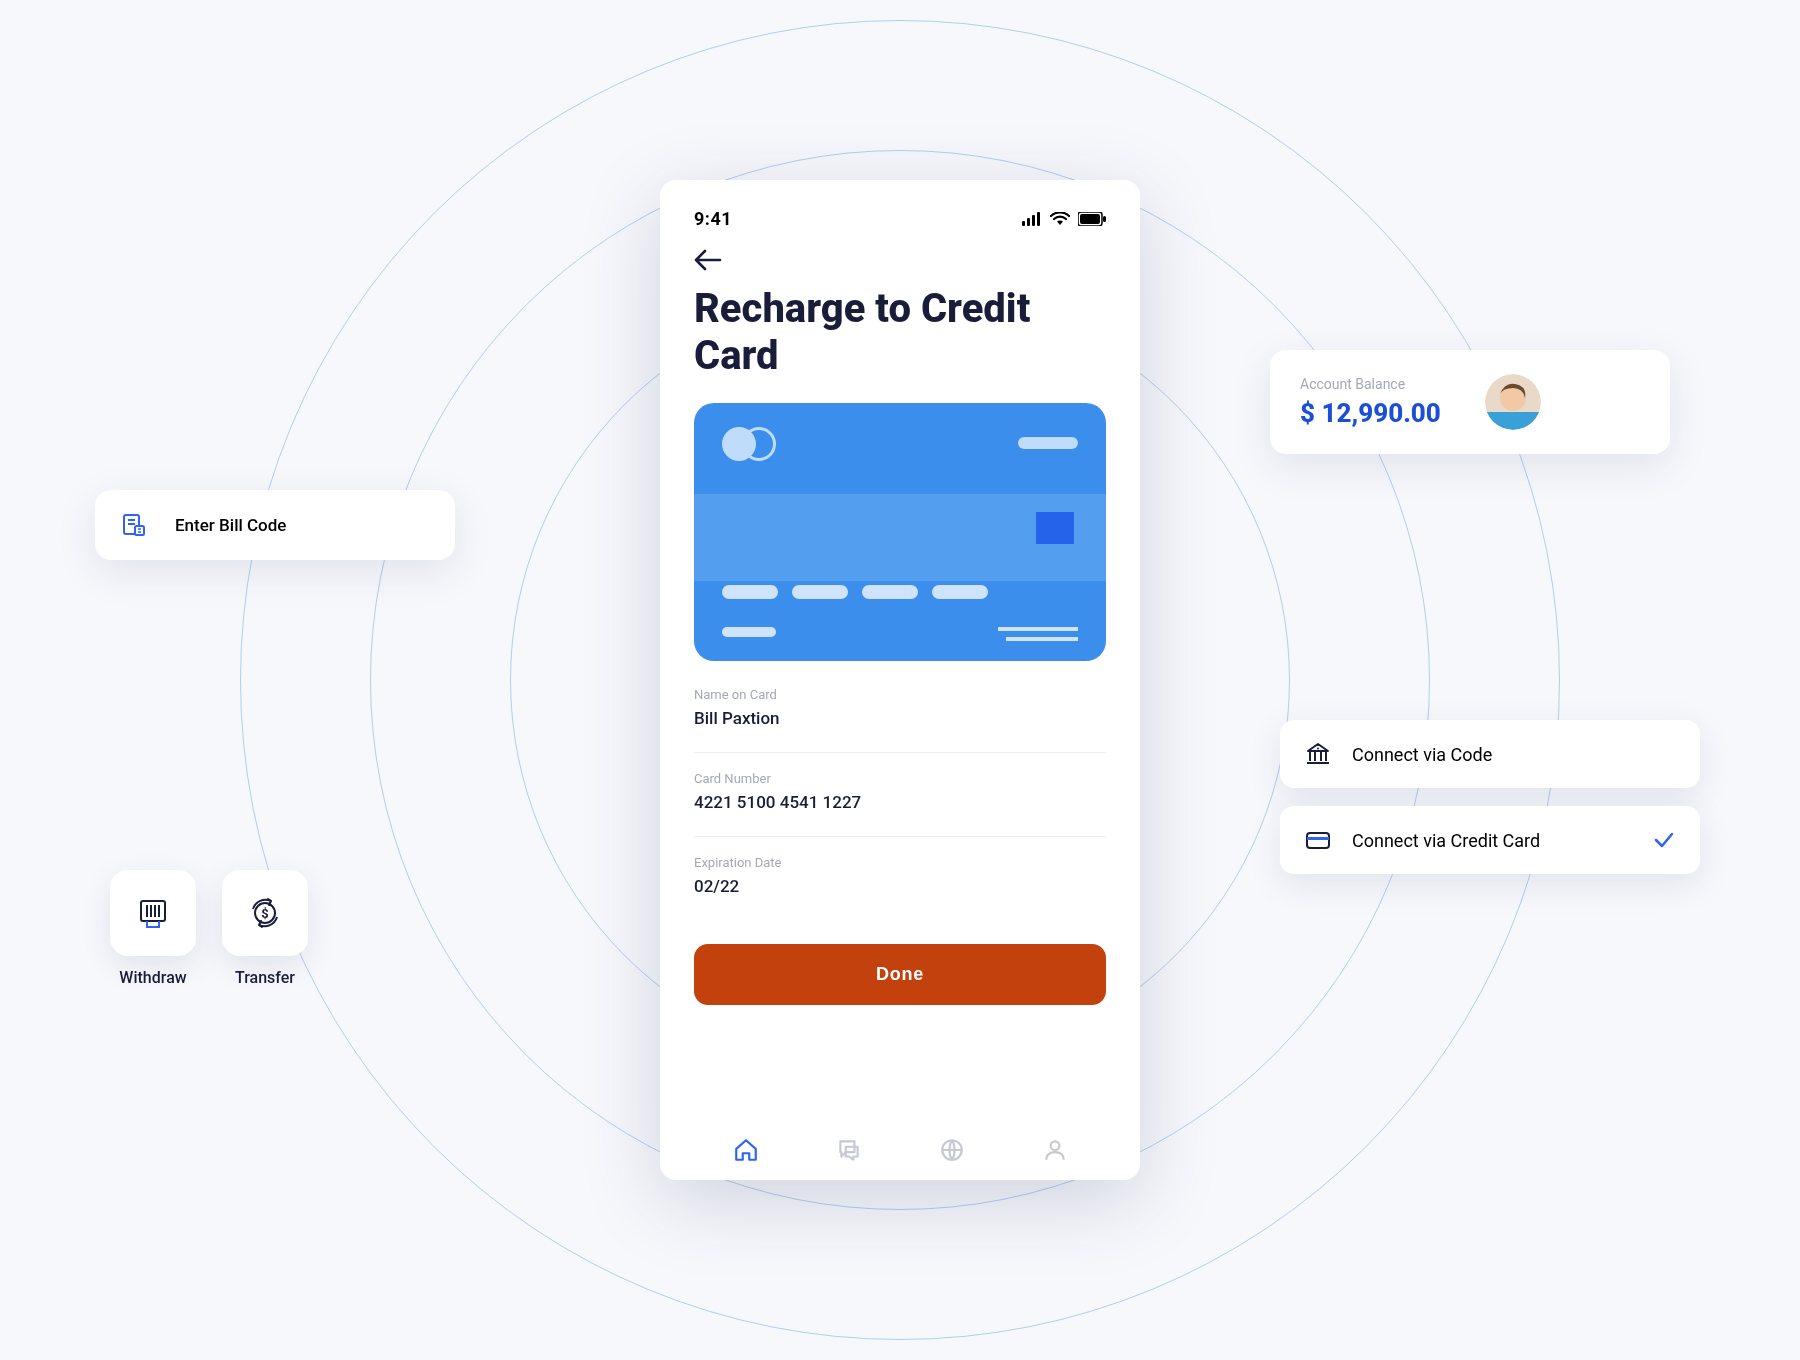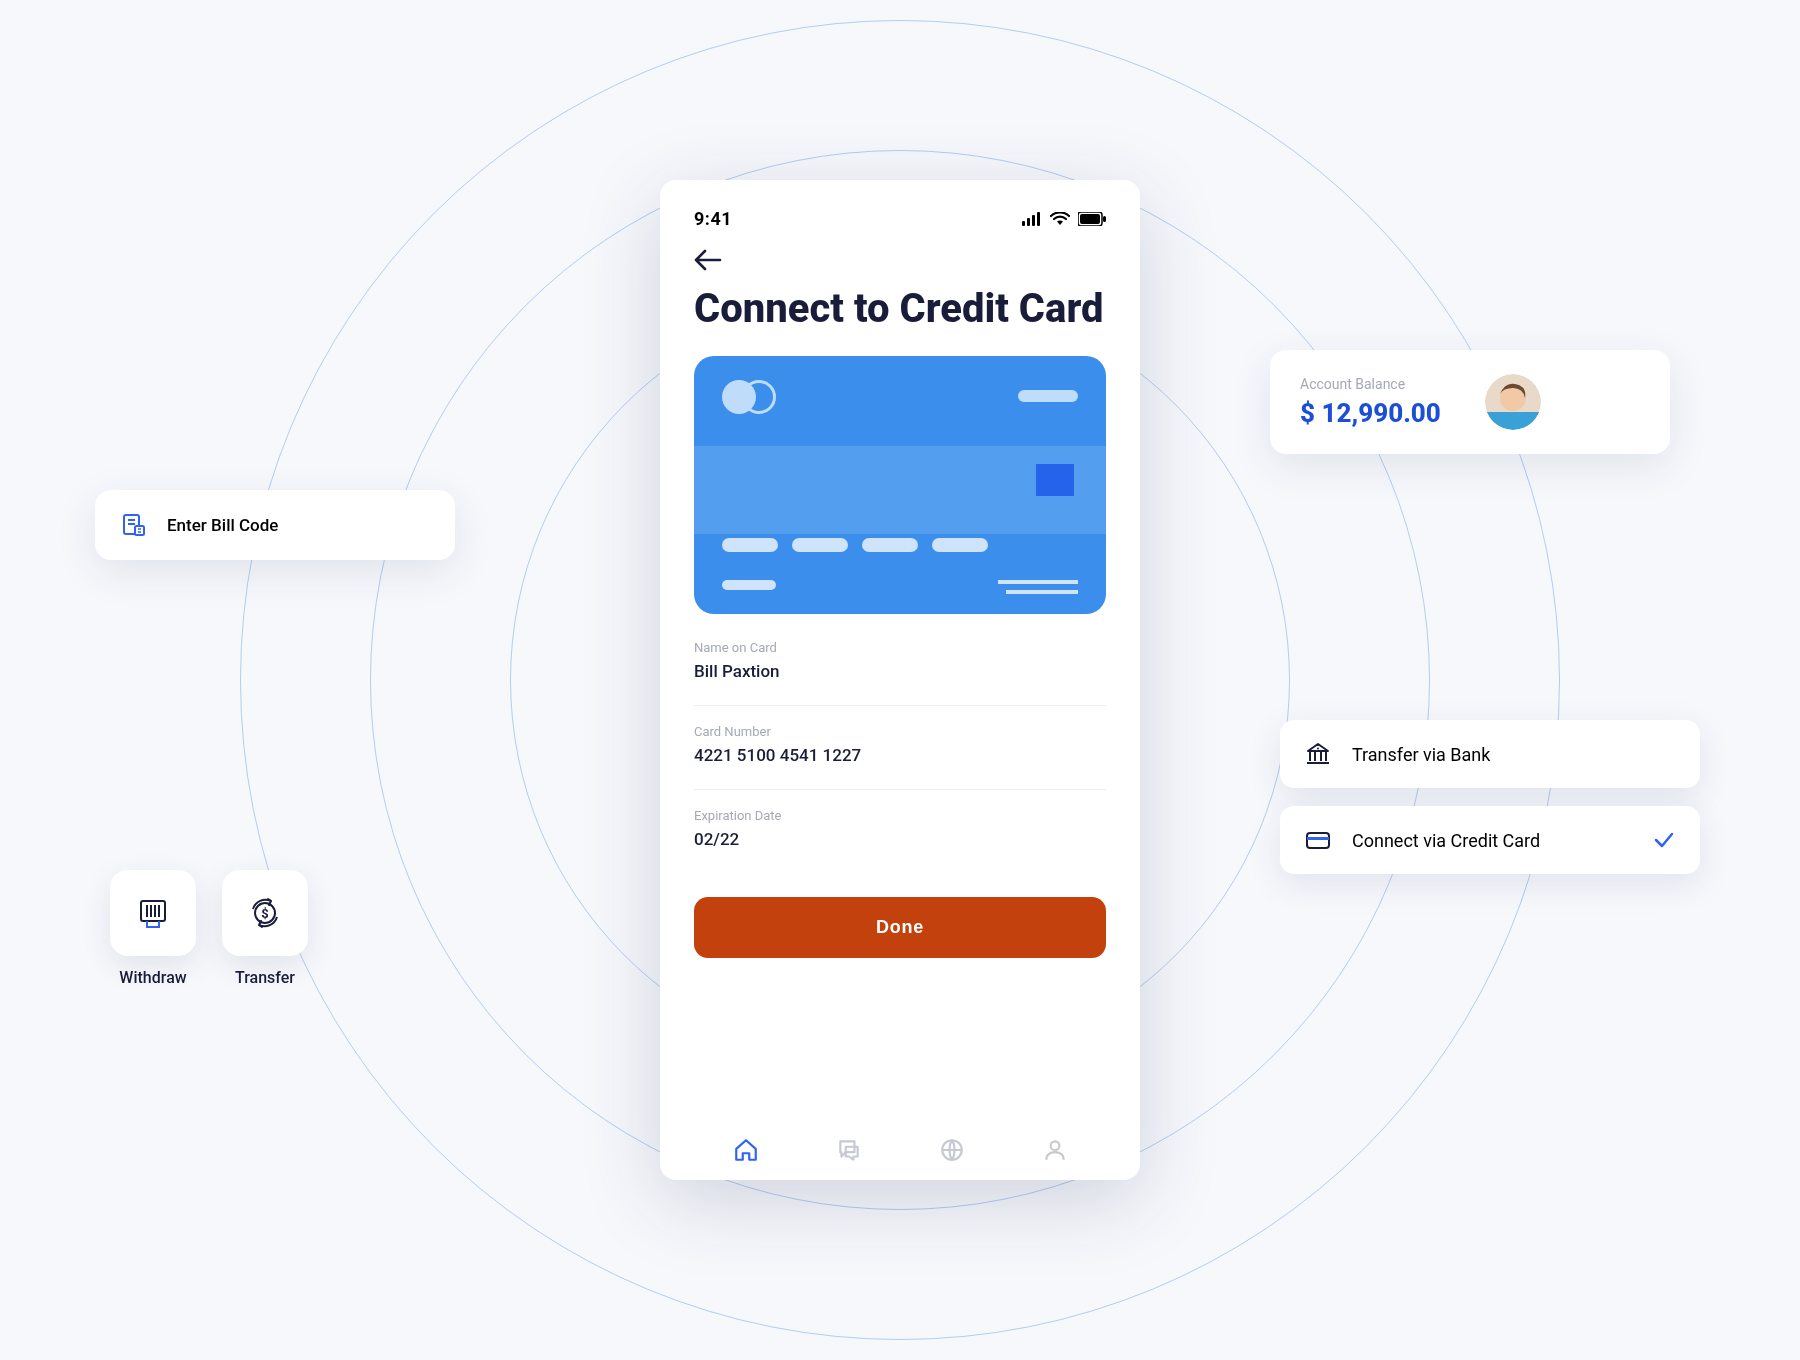--- a/index.html
+++ b/index.html
@@ -158,21 +158,21 @@
     padding: 20px 24px;
     display:flex; align-items:center; gap:20px;
     font-size: 18px;
     cursor:pointer;
   }
   .connect-item .check { margin-left:auto; color:#2f63f5;}
 
   .billcode-card {
     top: 490px; left: 95px;
     padding: 22px 26px;
-    gap: 20px;
+    gap: 28px;
     width: 360px;
     font-size: 17px;
     font-weight: 500;
   }
 
   .action-row {
     position: absolute;
     top: 870px; left: 110px;
     display: flex;
     gap: 26px;
@@ -228,21 +228,21 @@
         </span>
       </div>
     </div>
 
     <div class="back-arrow">
       <svg width="28" height="22" viewBox="0 0 28 22">
           <path d="M11 2 L2 11 L11 20 M2 11 H26" stroke="#1a1d3a" stroke-width="2.6" fill="none" stroke-linecap="round" stroke-linejoin="round"></path>
         </svg>
     </div>
 
-    <h1 class="page-title">Connect to Credit Card</h1>
+    <h1 class="page-title">Recharge to Credit Card</h1>
 
     <div class="credit-card">
       <div class="stripe"></div>
       <div class="cc-circles">
           <div class="cc-c a"></div>
           <div class="cc-c b"></div>
         </div>
       <div class="cc-brand"></div>
       <div class="cc-chip"></div>
       <div class="cc-num">
@@ -325,21 +325,21 @@
   <div class="connect-list">
     <div class="connect-item">
       <span>
         <svg width="28" height="28" viewBox="0 0 28 28">
             <path d="M4 11 L14 4 L24 11 Z" fill="none" stroke="#1a1d3a" stroke-width="2" stroke-linejoin="round"></path>
             <path d="M6 12 V21 M11 12 V21 M17 12 V21 M22 12 V21" stroke="#1a1d3a" stroke-width="2"></path>
             <path d="M3 23 H25" stroke="#1a1d3a" stroke-width="2"></path>
             <circle cx="14" cy="8.5" r="1" fill="#1a1d3a"></circle>
           </svg>
       </span>
-      <span>Transfer via Bank</span>
+      <span>Connect via Code</span>
     </div>
     <div class="connect-item">
       <span>
         <svg width="28" height="28" viewBox="0 0 28 28">
             <rect x="3" y="7" width="22" height="15" rx="3" fill="none" stroke="#1a1d3a" stroke-width="2"></rect>
             <rect x="3" y="11" width="22" height="3" fill="#2f63f5"></rect>
           </svg>
       </span>
       <span>Connect via Credit Card</span>
       <span class="check">

